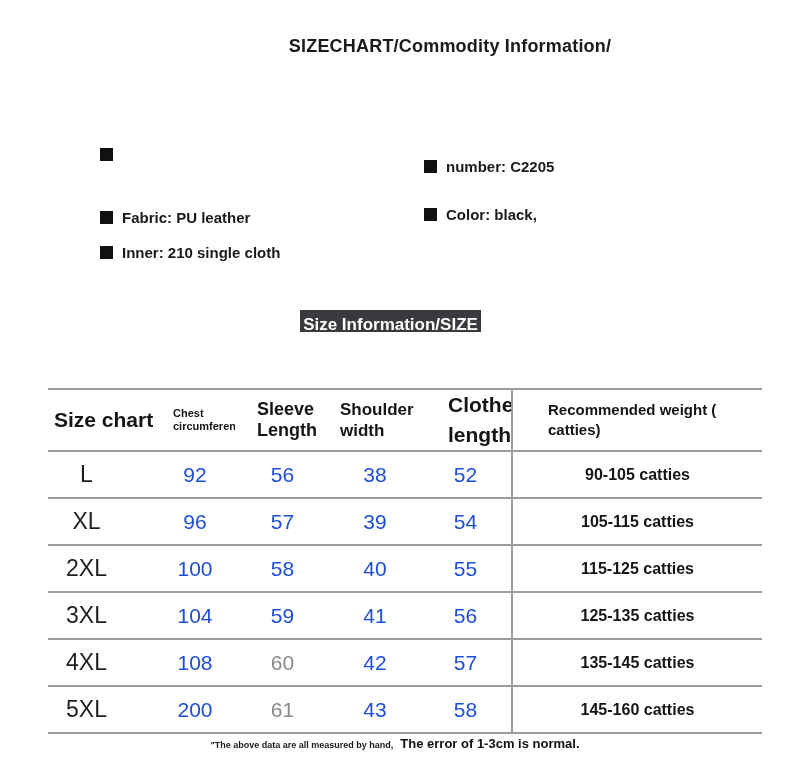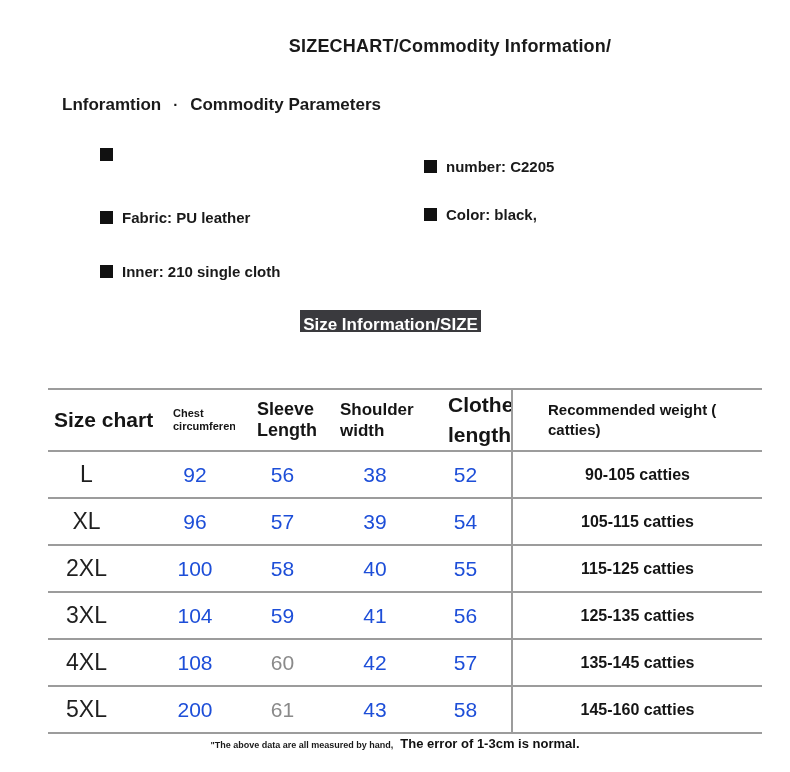--- a/index.html
+++ b/index.html
@@ -19,21 +19,21 @@
   
   .param{position:absolute;font-size:15px;font-weight:bold;line-height:23px;}
   .param .sq{
     display:inline-block;width:13px;height:13px;background:#111;
     margin-right:9px;vertical-align:-1px;
   }
   .param-name  {left:100px;top:143px;width:280px;}
   .param-number{left:424px;top:155px;}
   .param-fabric{left:100px;top:206px;}
   .param-color {left:424px;top:203px;}
-  .param-inner {left:100px;top:260px;}
+  .param-inner {left:100px;top:241px;}
   
   .size-banner{
     position:absolute;left:300px;top:310px;width:181px;height:22px;
     background:#3a3a3e;color:#ffffff;font-size:17px;font-weight:bold;
     line-height:29px;text-align:center;white-space:nowrap;overflow:hidden;
   }
   
   .size-table{
     position:absolute;left:48px;top:388px;width:714px;
     border-collapse:collapse;table-layout:fixed;
@@ -68,23 +68,20 @@
   .footnote .small{font-size:9px;font-weight:bold;color:#1a1a1a;}
   .footnote .main{font-size:13px;font-weight:bold;margin-left:7px;color:#111;}
 </style>
 </head>
 <body>
 
 <div class="canvas">
 
   <div class="page-title">SIZECHART/Commodity Information/</div>
 
-  <div class="section-header">
-    <span>Lnforamtion</span><span class="dot">·</span><span>Commodity Parameters</span>
-  </div>
 
   <div class="param param-name">
     <span class="sq"></span>
   </div>
   <div class="param param-number">
     <span class="sq"></span><span>number: C2205</span>
   </div>
   <div class="param param-fabric">
     <span class="sq"></span><span>Fabric: PU leather</span>
   </div>

